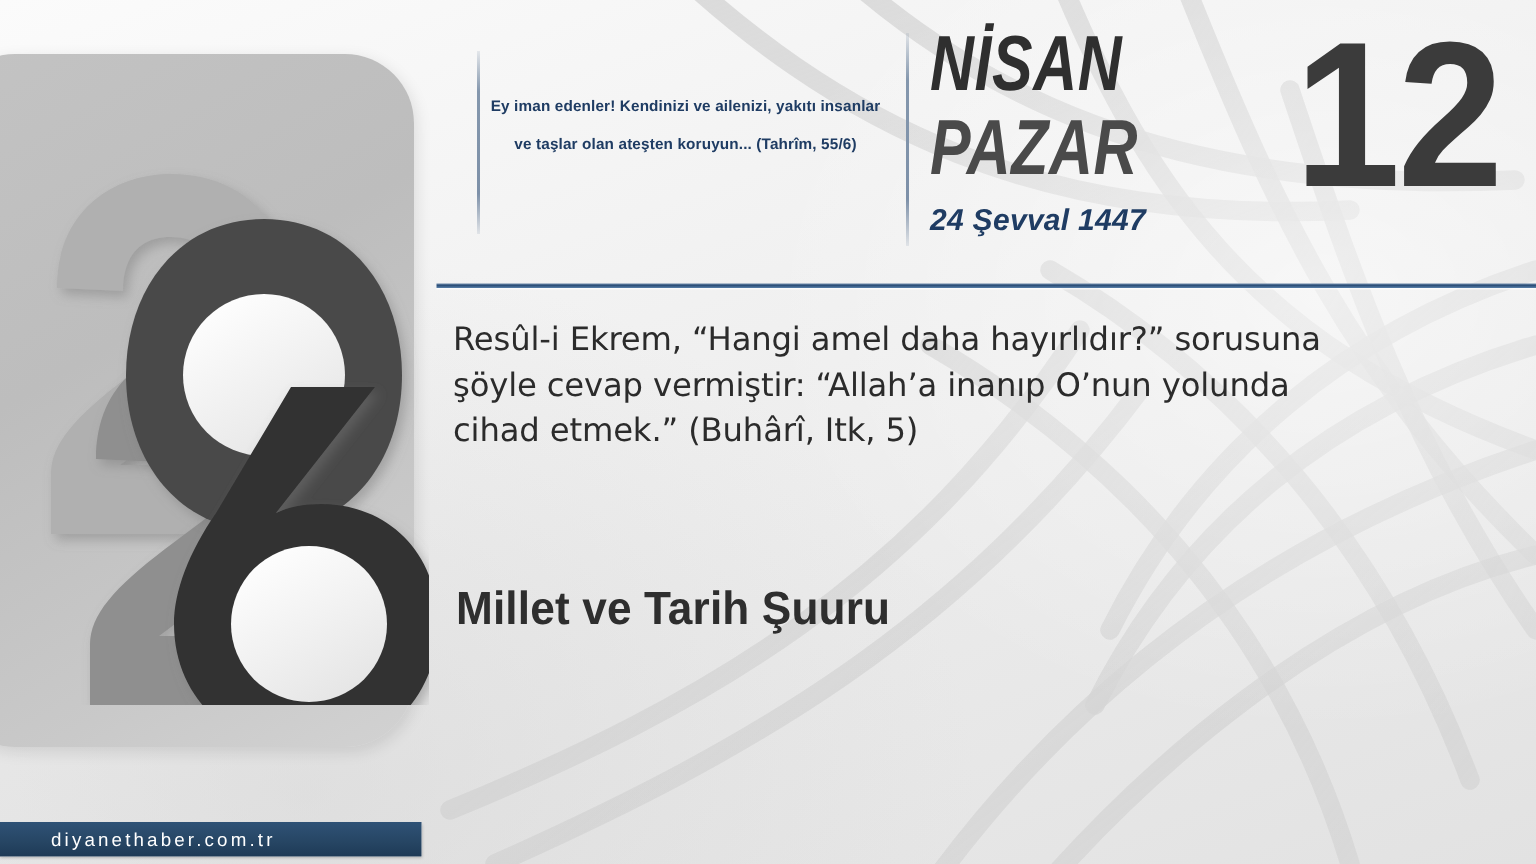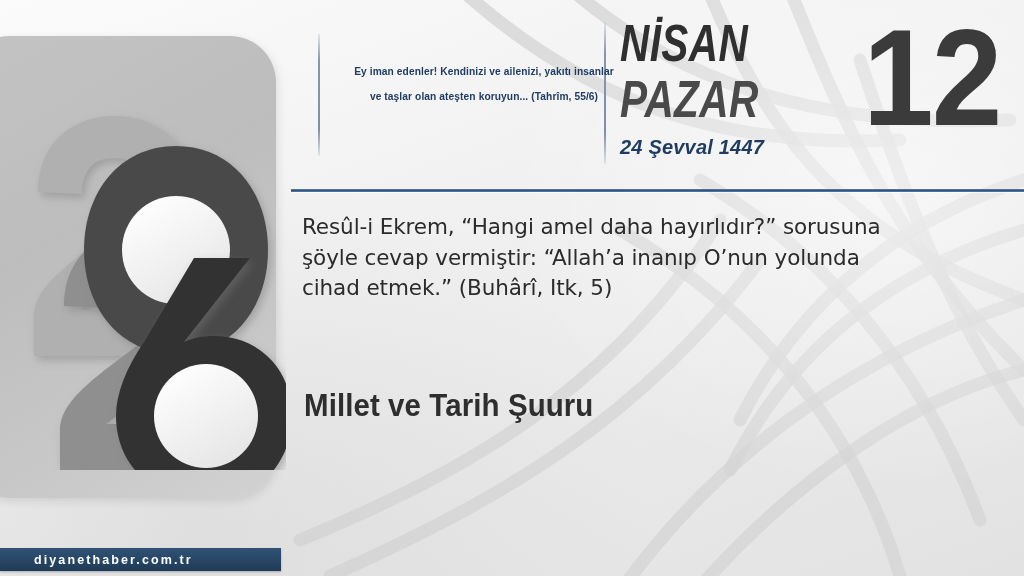--- a/index.html
+++ b/index.html
@@ -70,21 +70,20 @@
     position: absolute;
     left: 326px;
     top: 60px;
     width: 262px;
     text-align: center;
     color: #1f3c63;
     font-size: 10.2px;
     font-weight: bold;
     line-height: 2.45;
     letter-spacing: 0.1px;
-    margin-left: 27px;
   }
 
   
   .date-block {
     position: absolute;
     left: 620px;
     top: 18px;
     width: 240px;
     font-style: italic;
   }
@@ -171,21 +170,21 @@
     background: linear-gradient(180deg, #2f5276 0%, #264563 60%, #1e3a56 100%);
     box-shadow: 0 1px 2px rgba(0,0,0,0.25);
   }
   .site-bar span {
     position: absolute;
     left: 34px;
     top: 50%;
     transform: translateY(-50%);
     color: #ffffff;
     font-size: 12.5px;
-    font-weight: bold;
+    font-weight: normal;
     letter-spacing: 2.1px;
   }
 </style>
 </head>
 <body>
 
 <div id="canvas">
 
   <svg class="bg-pattern" viewBox="0 0 1024 576" preserveAspectRatio="none">
     <defs>

